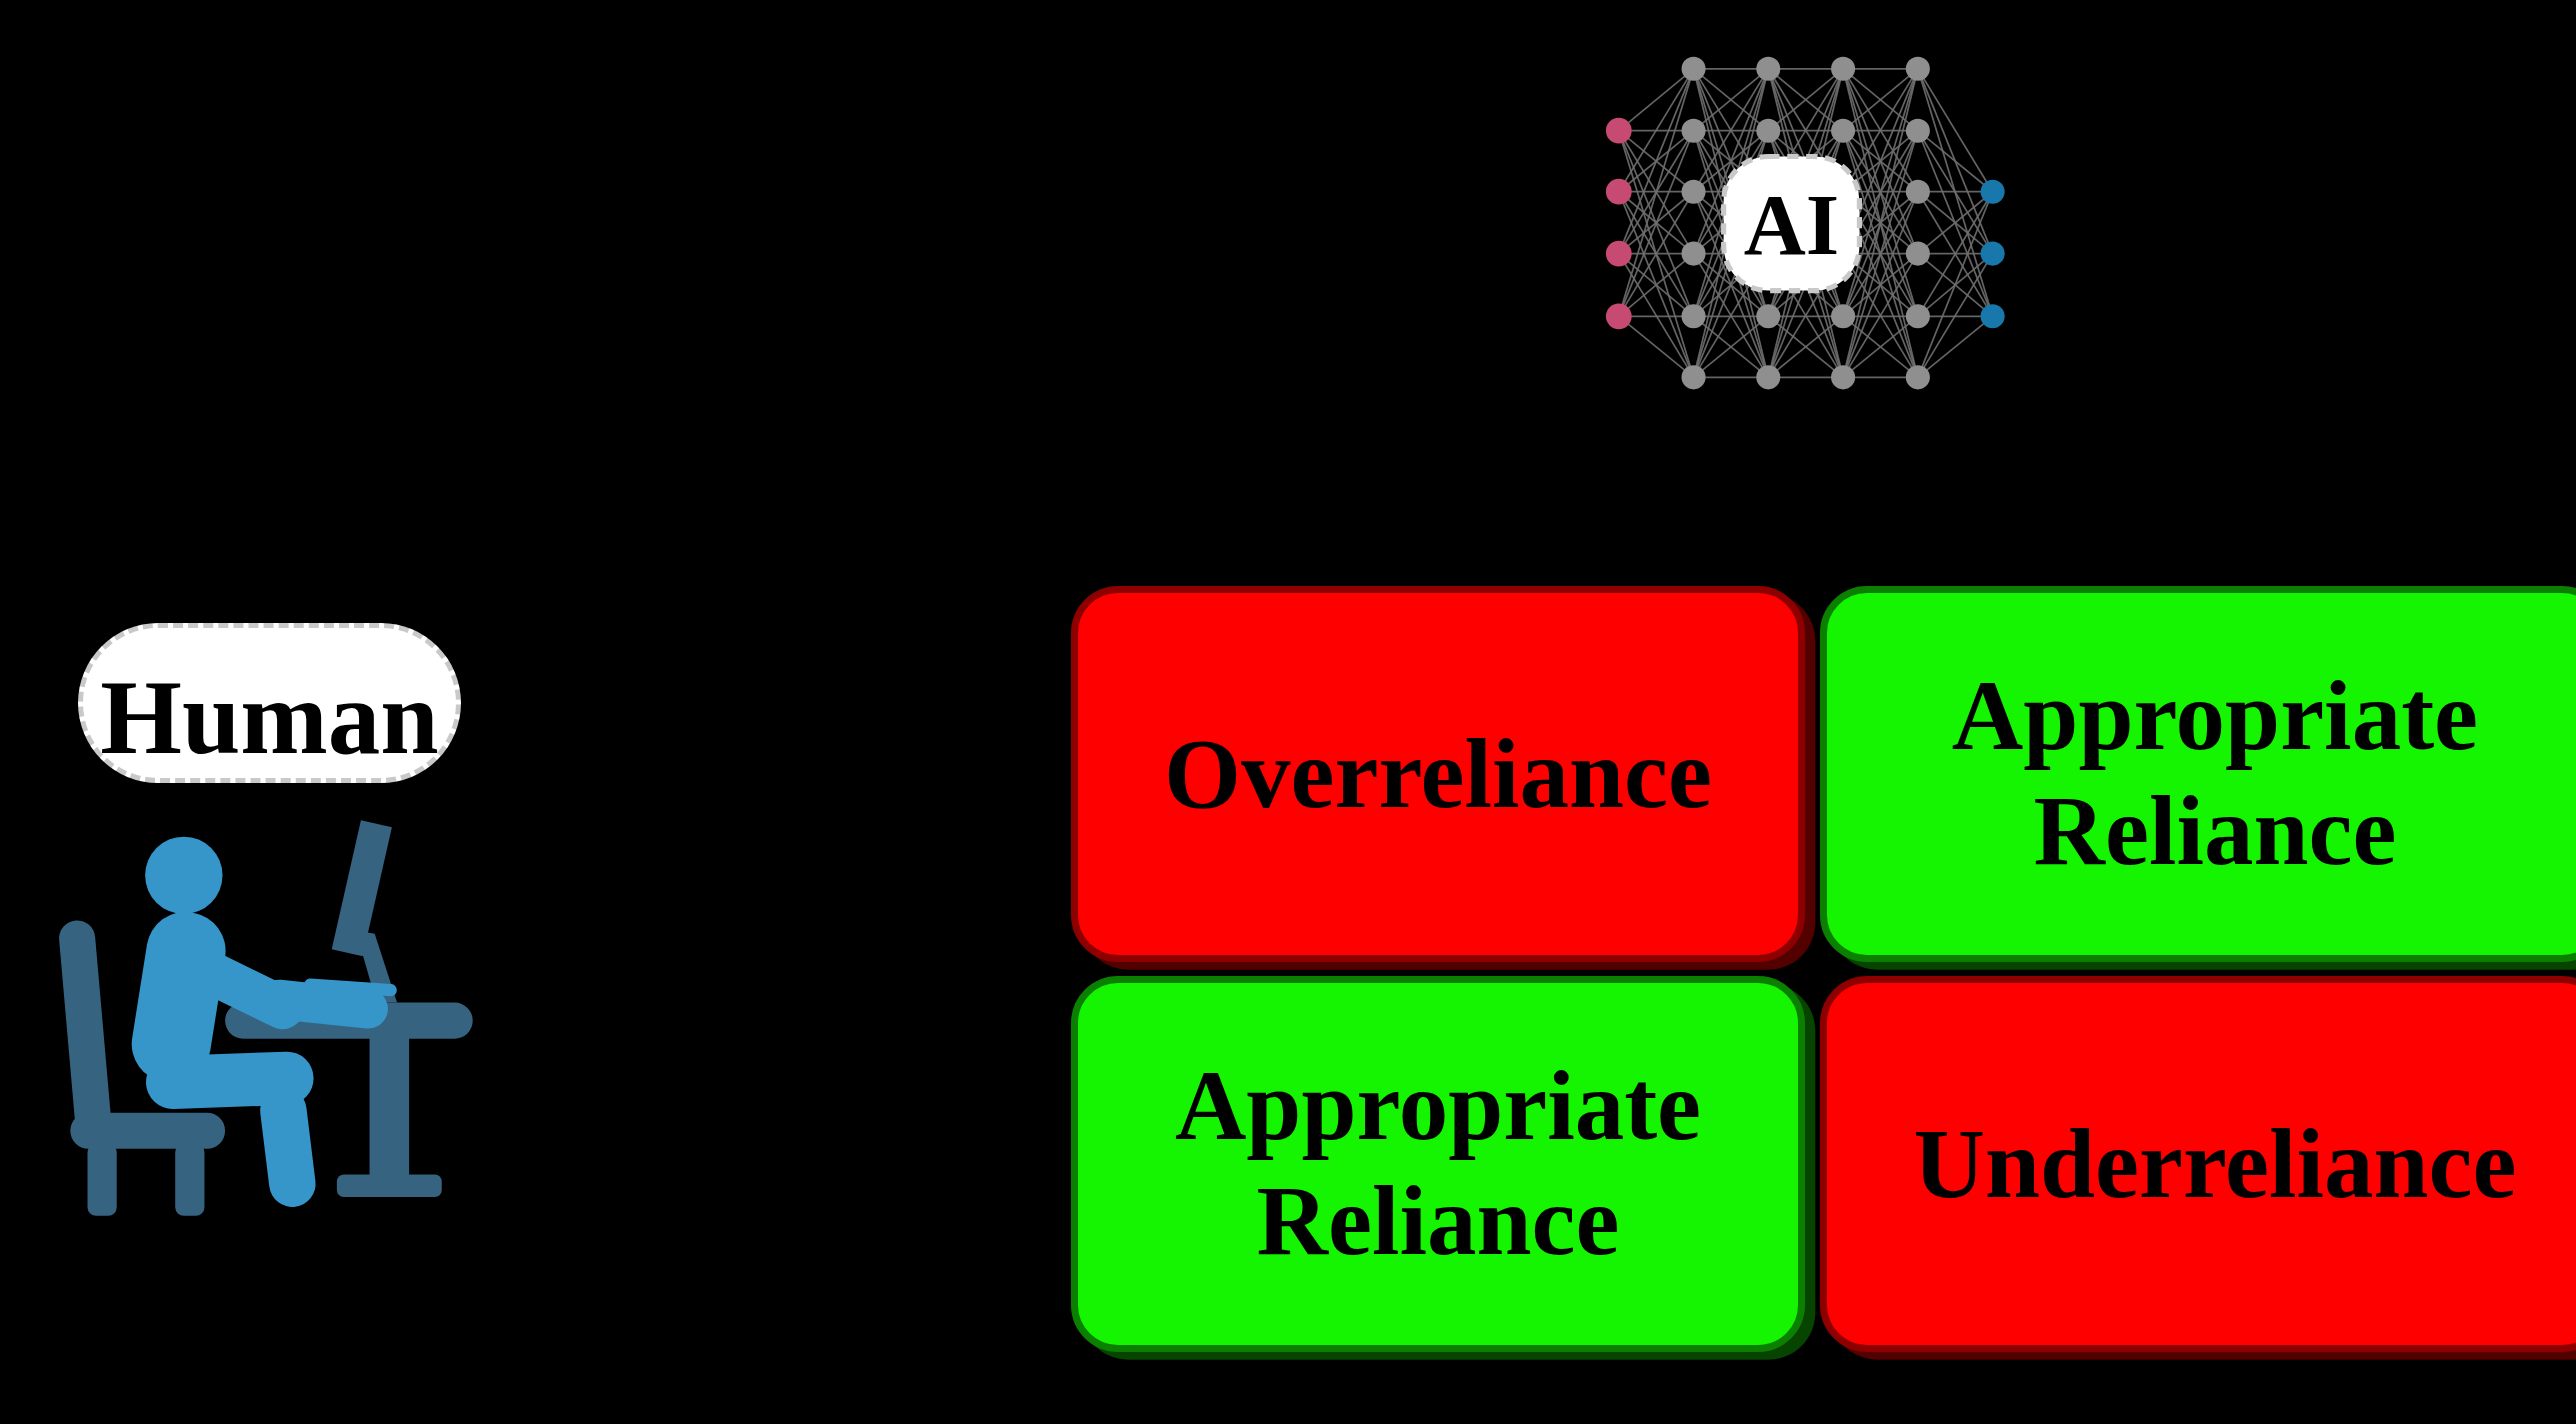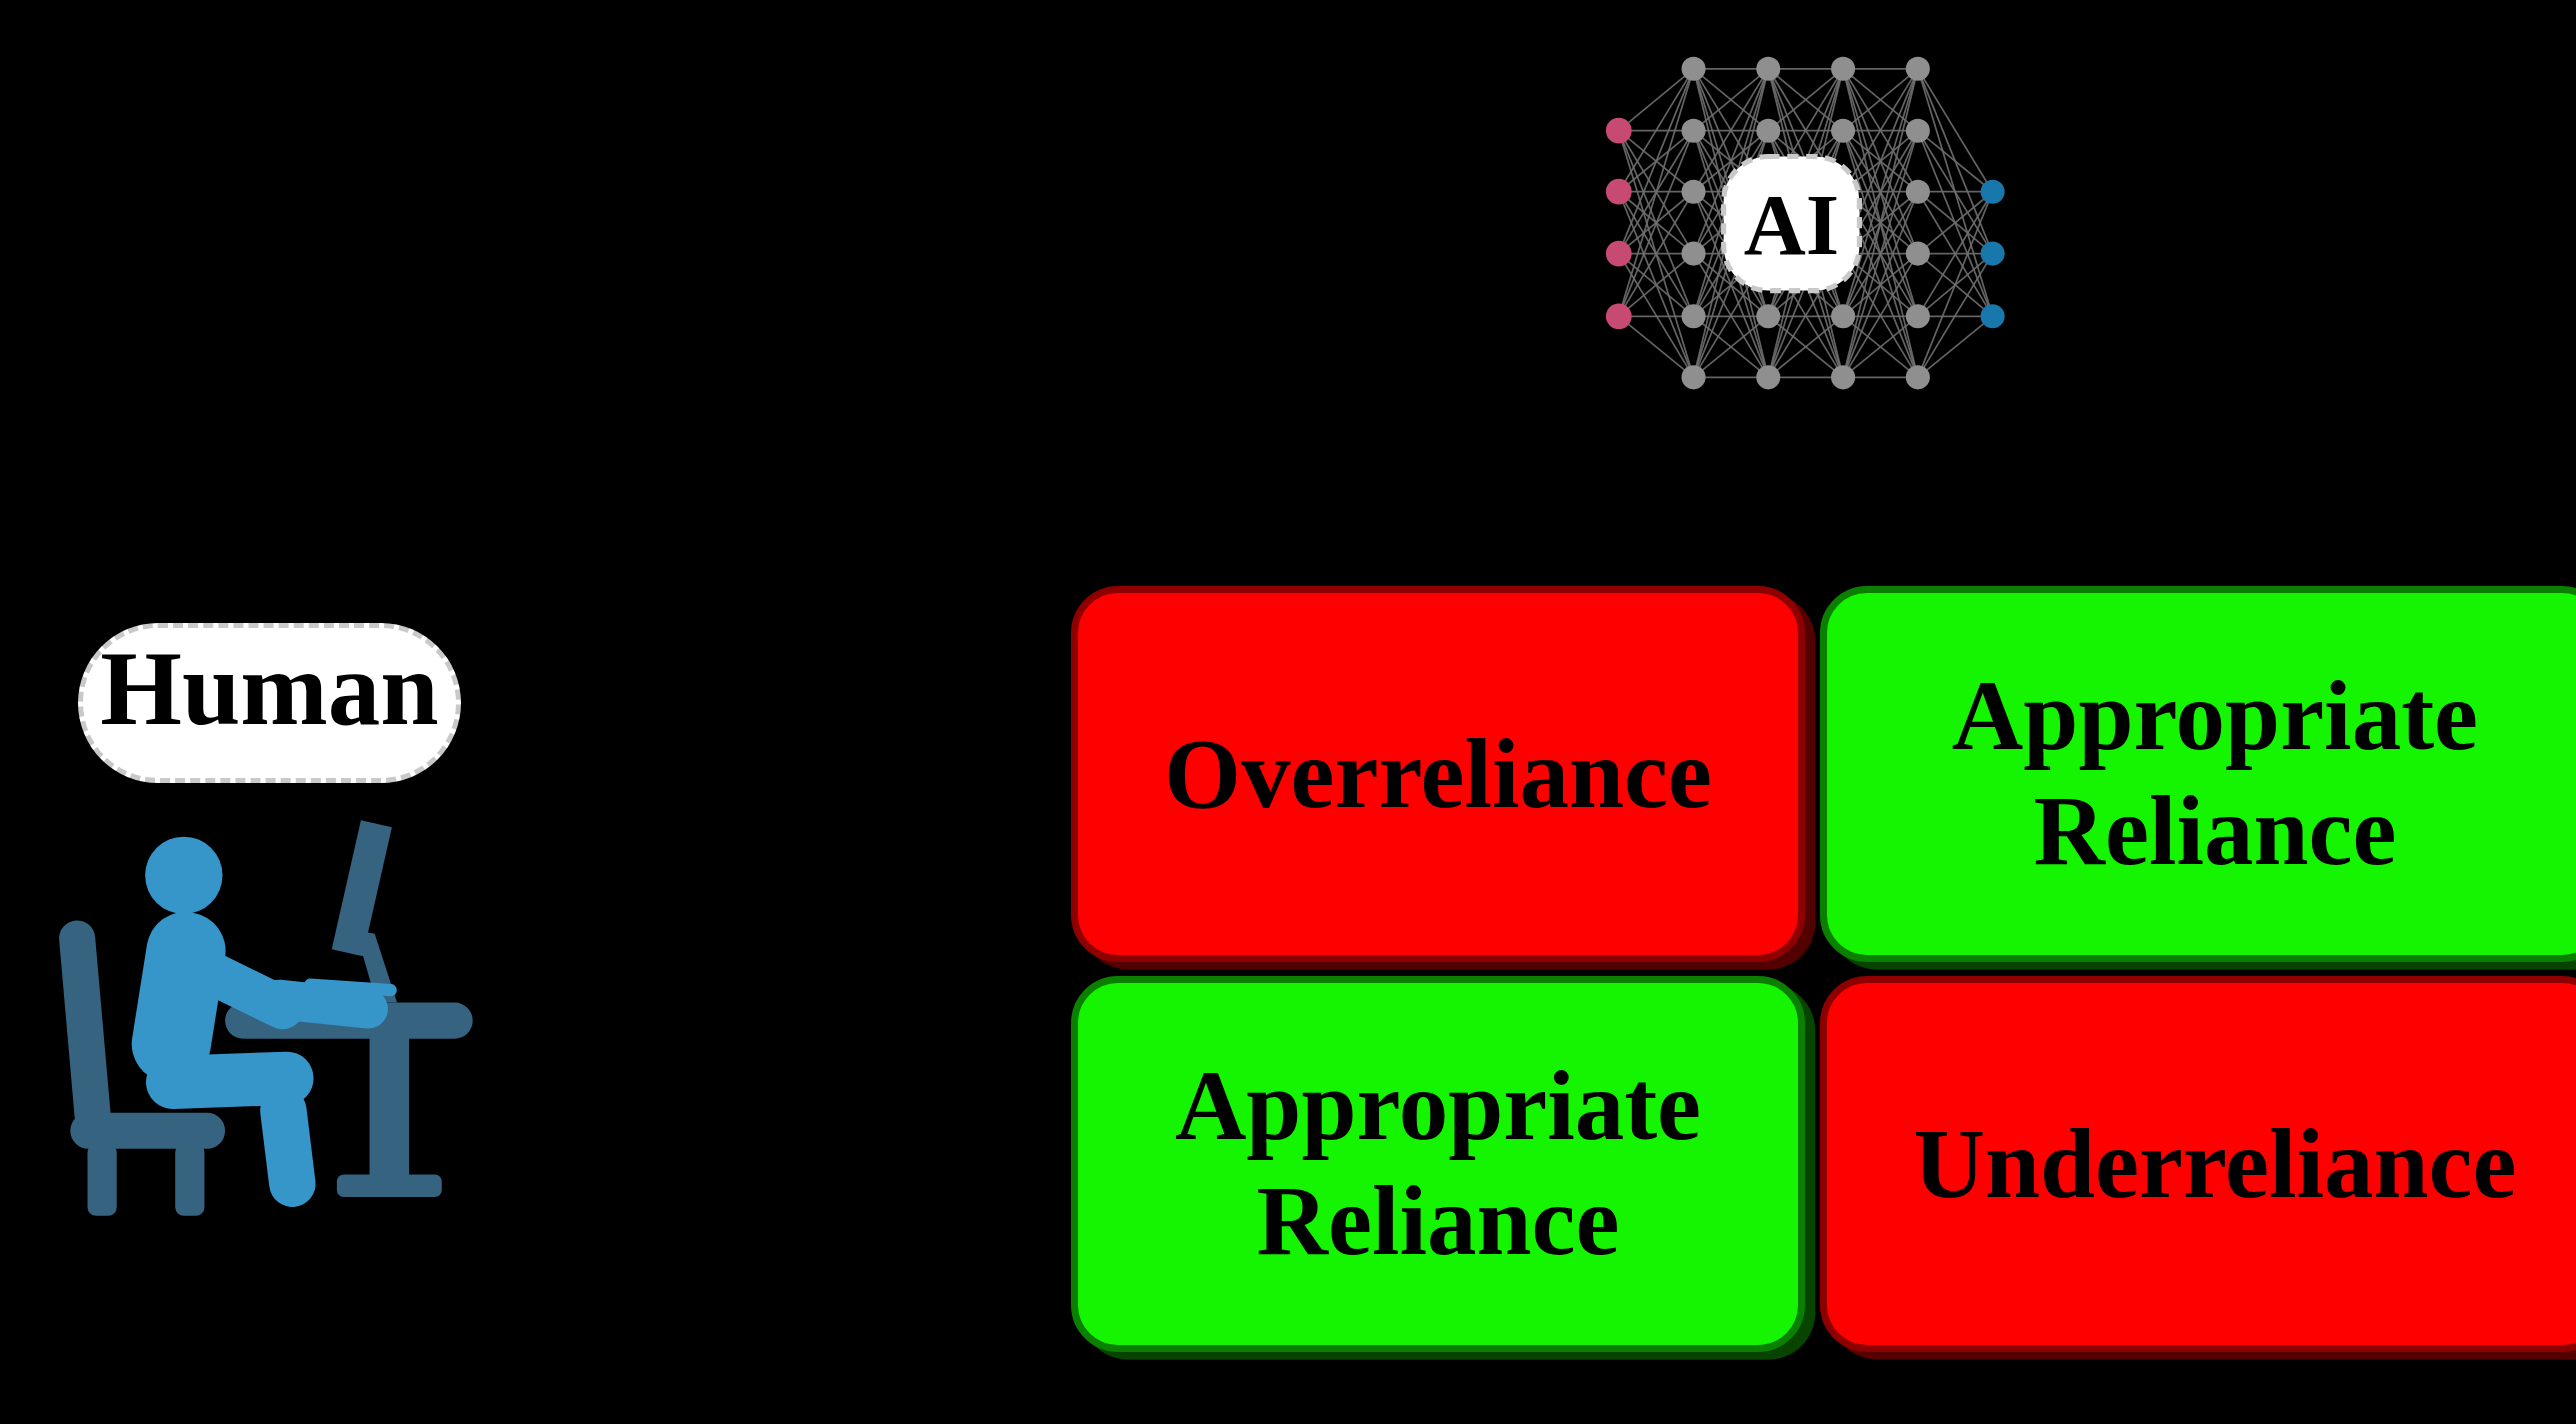--- a/index.html
+++ b/index.html
@@ -10,21 +10,21 @@
     overflow:hidden;
     font-family:"Liberation Serif","DejaVu Serif",serif;
   }
 
   
   .human-label{
     position:absolute;left:78px;top:623px;width:373px;height:150px;
     background:var(--bubble-fill,#fff);
     border:5.2px dashed var(--bubble-dash,#c9c9c9);
     border-radius:82px;
-    display:flex;align-items:flex-start;justify-content:center;
+    display:flex;align-items:flex-end;justify-content:center;
     font-size:105px;font-weight:bold;color:var(--text-black,#000);font-family:Liberation Serif, serif;
   }
 
   
   .person-svg{position:absolute;left:53px;top:810px;width:425px;height:411px;}
   .person-svg .furniture{fill:var(--person-furniture,#356380);}
   .person-svg .body{fill:var(--person-body,#3696ca);}
 
   
   .nn-svg{position:absolute;left:1593px;top:47px;width:434px;height:396px;}

